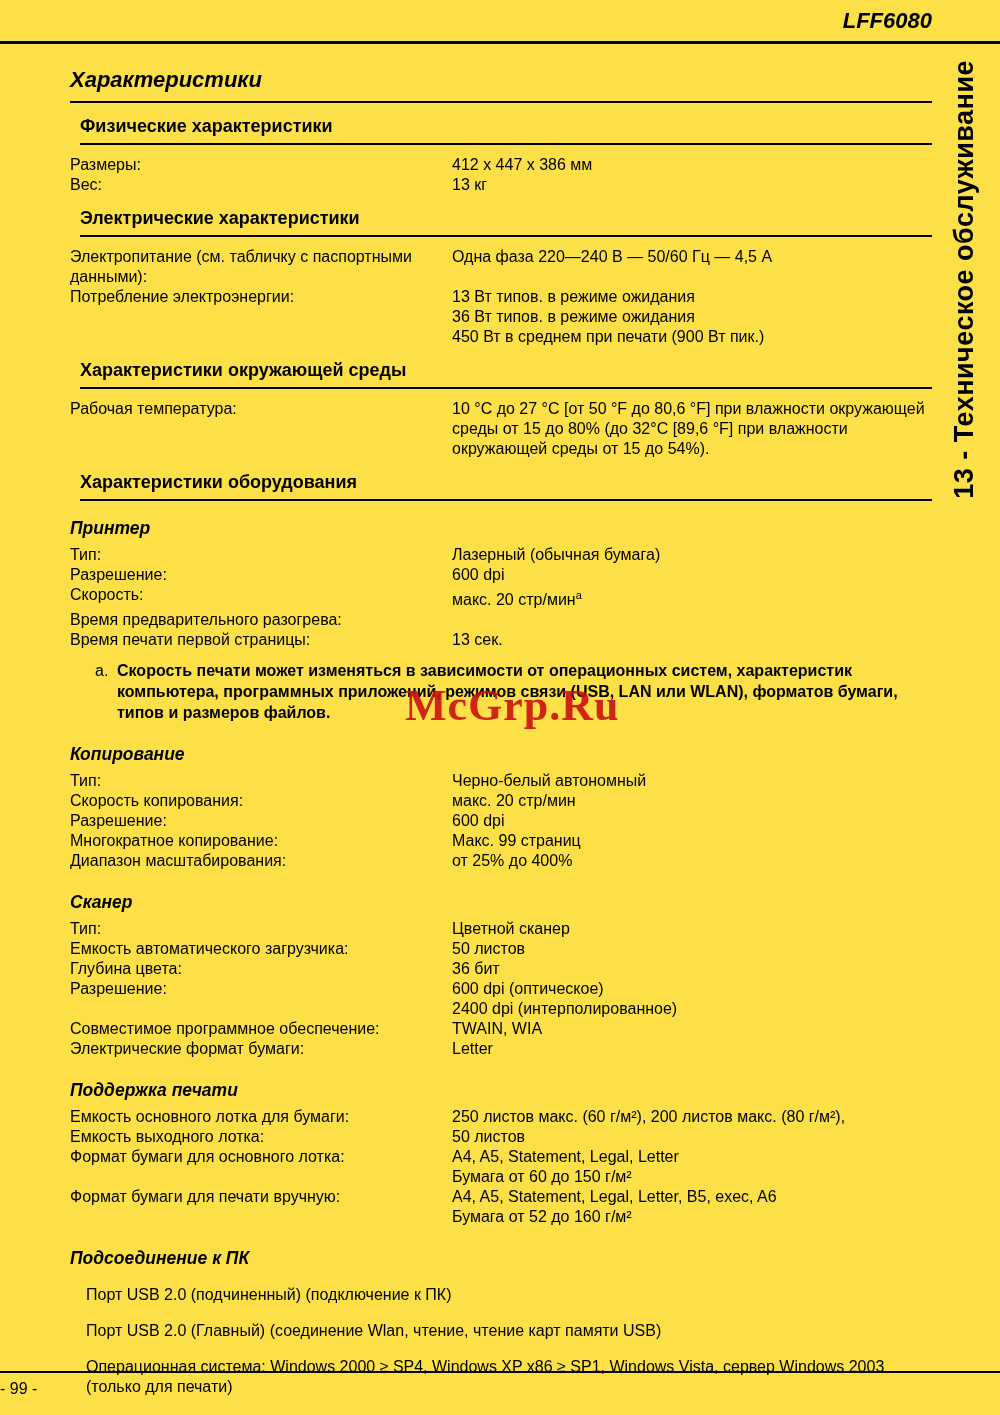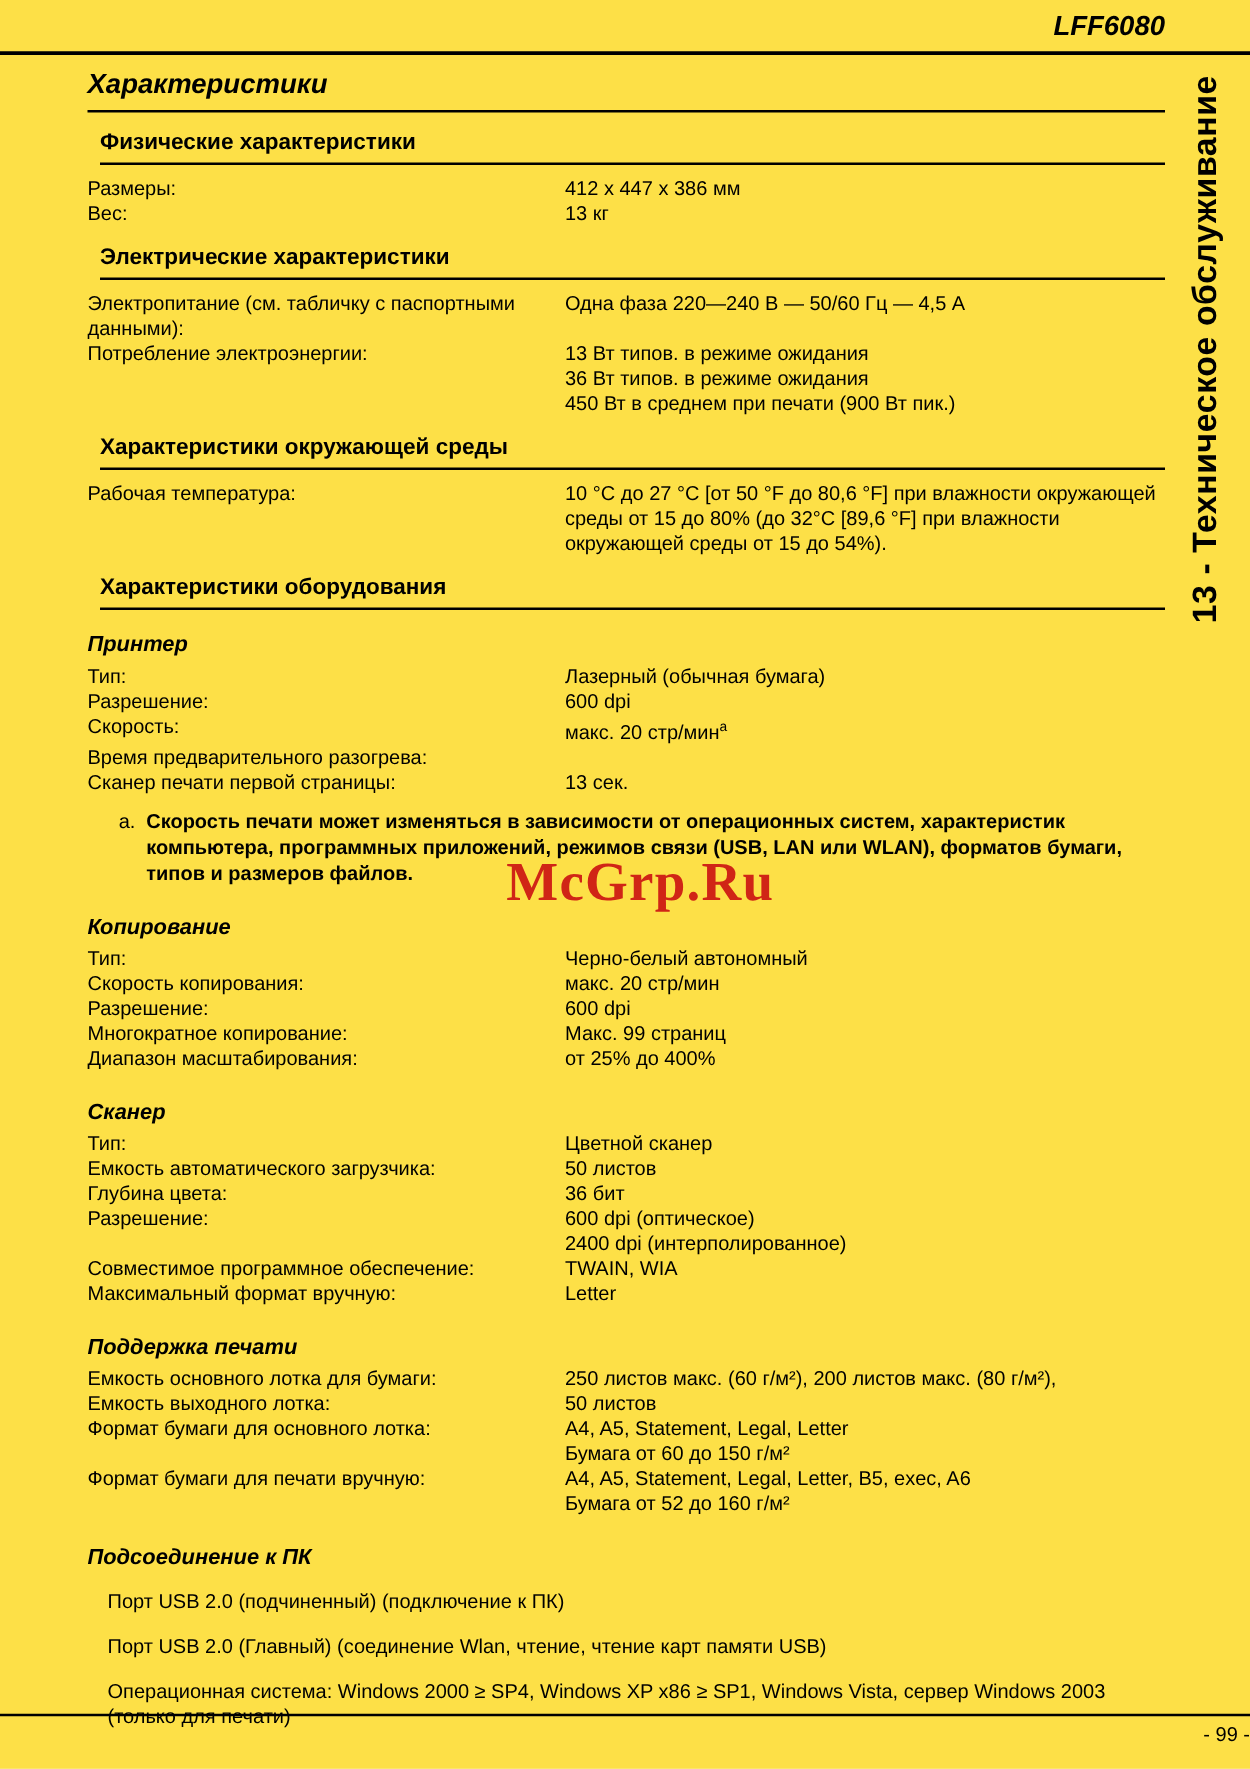--- a/index.html
+++ b/index.html
@@ -26,21 +26,21 @@
   }
 
   .watermark {
     position: absolute; left: 405px; top: 680px;
     font-family: "Liberation Serif", "DejaVu Serif", serif;
     font-size: 44px; font-weight: bold; letter-spacing: 1px;
     opacity: 0.9; z-index: 6;
   }
 
   .content {
-    position: absolute; left: 70px; top: 54px; width: 862px;
+    position: absolute; left: 70px; top: 67px; width: 862px;
     font-size: 16px; line-height: 20px;
   }
 
   .doc-title {
     margin: 0 0 6px 0; padding-bottom: 8px;
     border-bottom: 2px solid #000;
     font-size: 22px; font-weight: bold; font-style: italic; line-height: 26px;
   }
   .section-heading {
     margin: 12px 0 10px 10px; padding-bottom: 6px;
@@ -61,21 +61,21 @@
 
   .footnote { display: flex; margin: 10px 0 0 25px; width: 812px; line-height: 21px; }
   .footnote-marker { flex: 0 0 22px; }
   .footnote-text { flex: 1; font-weight: bold; }
 
   .paragraphs p { margin: 16px; }
 
   .footer-rule { position: absolute; left: 0; top: 1371px; width: 1000px; height: 2px; background: #000; }
   .page-number {
     position: absolute; left: 0; top: 1380px; width: 1000px;
-    text-align: right; font-size: 16px;
+    text-align: left; font-size: 16px;
   }
 </style>
 </head>
 <body>
 
 <div class="page">
 
   <div class="model">LFF6080</div>
   <div class="top-rule"></div>
 
@@ -129,21 +129,21 @@
       <div class="spec-value">600 dpi</div>
     </div>
     <div class="spec-row">
       <div class="spec-label">Скорость:</div>
       <div class="spec-value"><span>макс. 20 стр/мин</span><sup>a</sup></div>
     </div>
     <div class="spec-row">
       <div class="spec-label">Время предварительного разогрева:</div>
     </div>
     <div class="spec-row">
-      <div class="spec-label">Сканер печати первой страницы:</div>
+      <div class="spec-label">Время печати первой страницы:</div>
       <div class="spec-value">13 сек.</div>
     </div>
     <div class="footnote">
       <div class="footnote-marker">a.</div>
       <div class="footnote-text">Скорость печати может изменяться в зависимости от операционных систем, характеристик компьютера, программных приложений, режимов связи (USB, LAN или WLAN), форматов бумаги, типов и размеров файлов.</div>
     </div>
 
     <h3 class="subheading">Копирование</h3>
     <div class="spec-row">
       <div class="spec-label">Тип:</div>
@@ -184,21 +184,21 @@
       <div class="spec-value">
         <div>600 dpi (оптическое)</div>
         <div>2400 dpi (интерполированное)</div>
       </div>
     </div>
     <div class="spec-row">
       <div class="spec-label">Совместимое программное обеспечение:</div>
       <div class="spec-value">TWAIN, WIA</div>
     </div>
     <div class="spec-row">
-      <div class="spec-label">Максимальный формат вручную:</div>
+      <div class="spec-label">Электрические формат бумаги:</div>
       <div class="spec-value">Letter</div>
     </div>
 
     <h3 class="subheading">Поддержка печати</h3>
     <div class="spec-row">
       <div class="spec-label">Емкость основного лотка для бумаги:</div>
       <div class="spec-value">250 листов макс. (60 г/м²), 200 листов макс. (80 г/м²),</div>
     </div>
     <div class="spec-row">
       <div class="spec-label">Емкость выходного лотка:</div>

